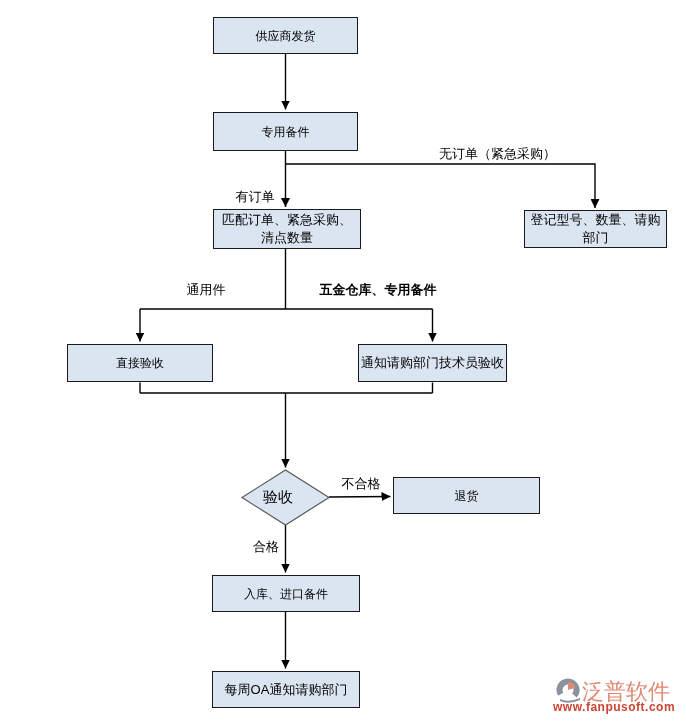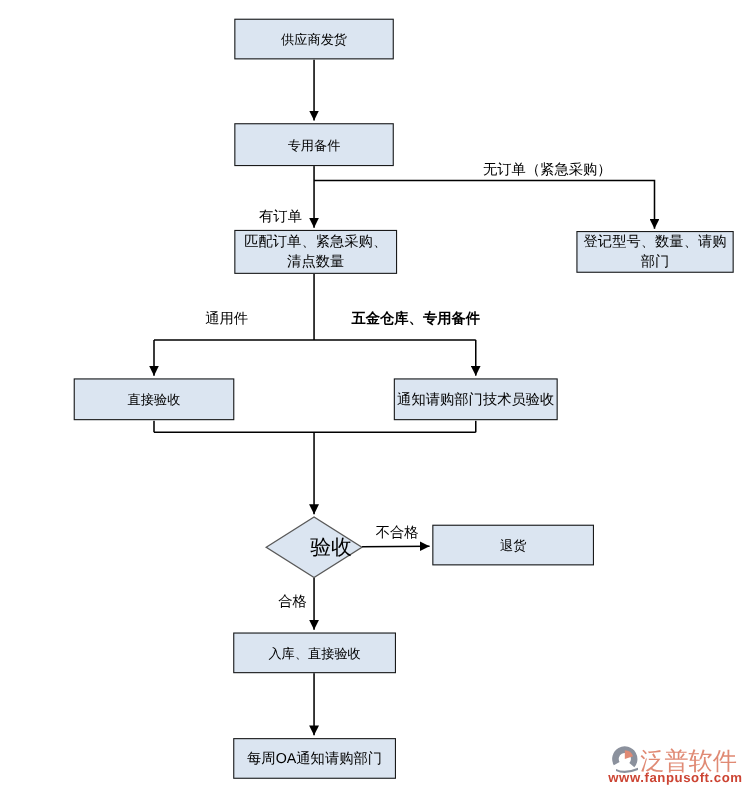--- a/index.html
+++ b/index.html
@@ -22,22 +22,22 @@
   .arrow-tip{fill:var(--line-color);}
   .node{
     position:absolute;display:flex;align-items:center;justify-content:center;
     background:var(--node-fill);border:1px solid var(--node-border);
     text-align:center;font-size:12px;line-height:18px;box-sizing:border-box;
     padding:1px 2px;
   }
   .node.small{font-size:13px;line-height:18px;}
   .diamond-shape{fill:var(--node-fill);stroke:var(--diamond-border);stroke-width:1.2;}
   .diamond-label{
-    position:absolute;left:257px;top:470px;width:88px;height:55px;
-    display:flex;align-items:center;justify-content:center;font-size:19px;text-align:center;
+    position:absolute;left:234px;top:470px;width:88px;height:55px;
+    display:flex;align-items:center;justify-content:center;font-size:15px;text-align:center;
   }
   .edge-label{
     position:absolute;font-size:13px;text-align:center;white-space:nowrap;
   }
   .edge-label.bold{font-weight:bold;}
   .logo{position:absolute;left:552px;top:674px;width:128px;height:44px;}
   .logo-icon{position:absolute;left:4px;top:4px;}
   .logo-name{
     position:absolute;left:30px;top:3px;font-size:22px;letter-spacing:0px;
     color:var(--logo-salmon);white-space:nowrap;
@@ -93,21 +93,21 @@
   <div class="node small" style="left:524px;top:210px;width:143px;height:38px;">登记型号、数量、请购部门</div>
 
   <div class="node" style="left:67px;top:344px;width:146px;height:38px;">直接验收</div>
 
   <div class="node small" style="left:358px;top:344px;width:149px;height:38px;">通知请购部门技术员验收</div>
 
   <div class="diamond-label">验收</div>
 
   <div class="node" style="left:393px;top:477px;width:147px;height:37px;">退货</div>
 
-  <div class="node" style="left:212px;top:575px;width:148px;height:37px;">入库、直接验收</div>
+  <div class="node" style="left:212px;top:575px;width:148px;height:37px;">入库、进口备件</div>
 
   <div class="node small" style="left:212px;top:671px;width:148px;height:37px;">每周OA通知请购部门</div>
 
   <div class="edge-label" style="left:430px;top:145px;width:135px;">无订单（紧急采购）</div>
 
   <div class="edge-label" style="left:230px;top:188px;width:50px;">有订单</div>
 
   <div class="edge-label" style="left:176px;top:281px;width:60px;">通用件</div>
 
   <div class="edge-label bold" style="left:318px;top:281px;width:120px;">五金仓库、专用备件</div>

